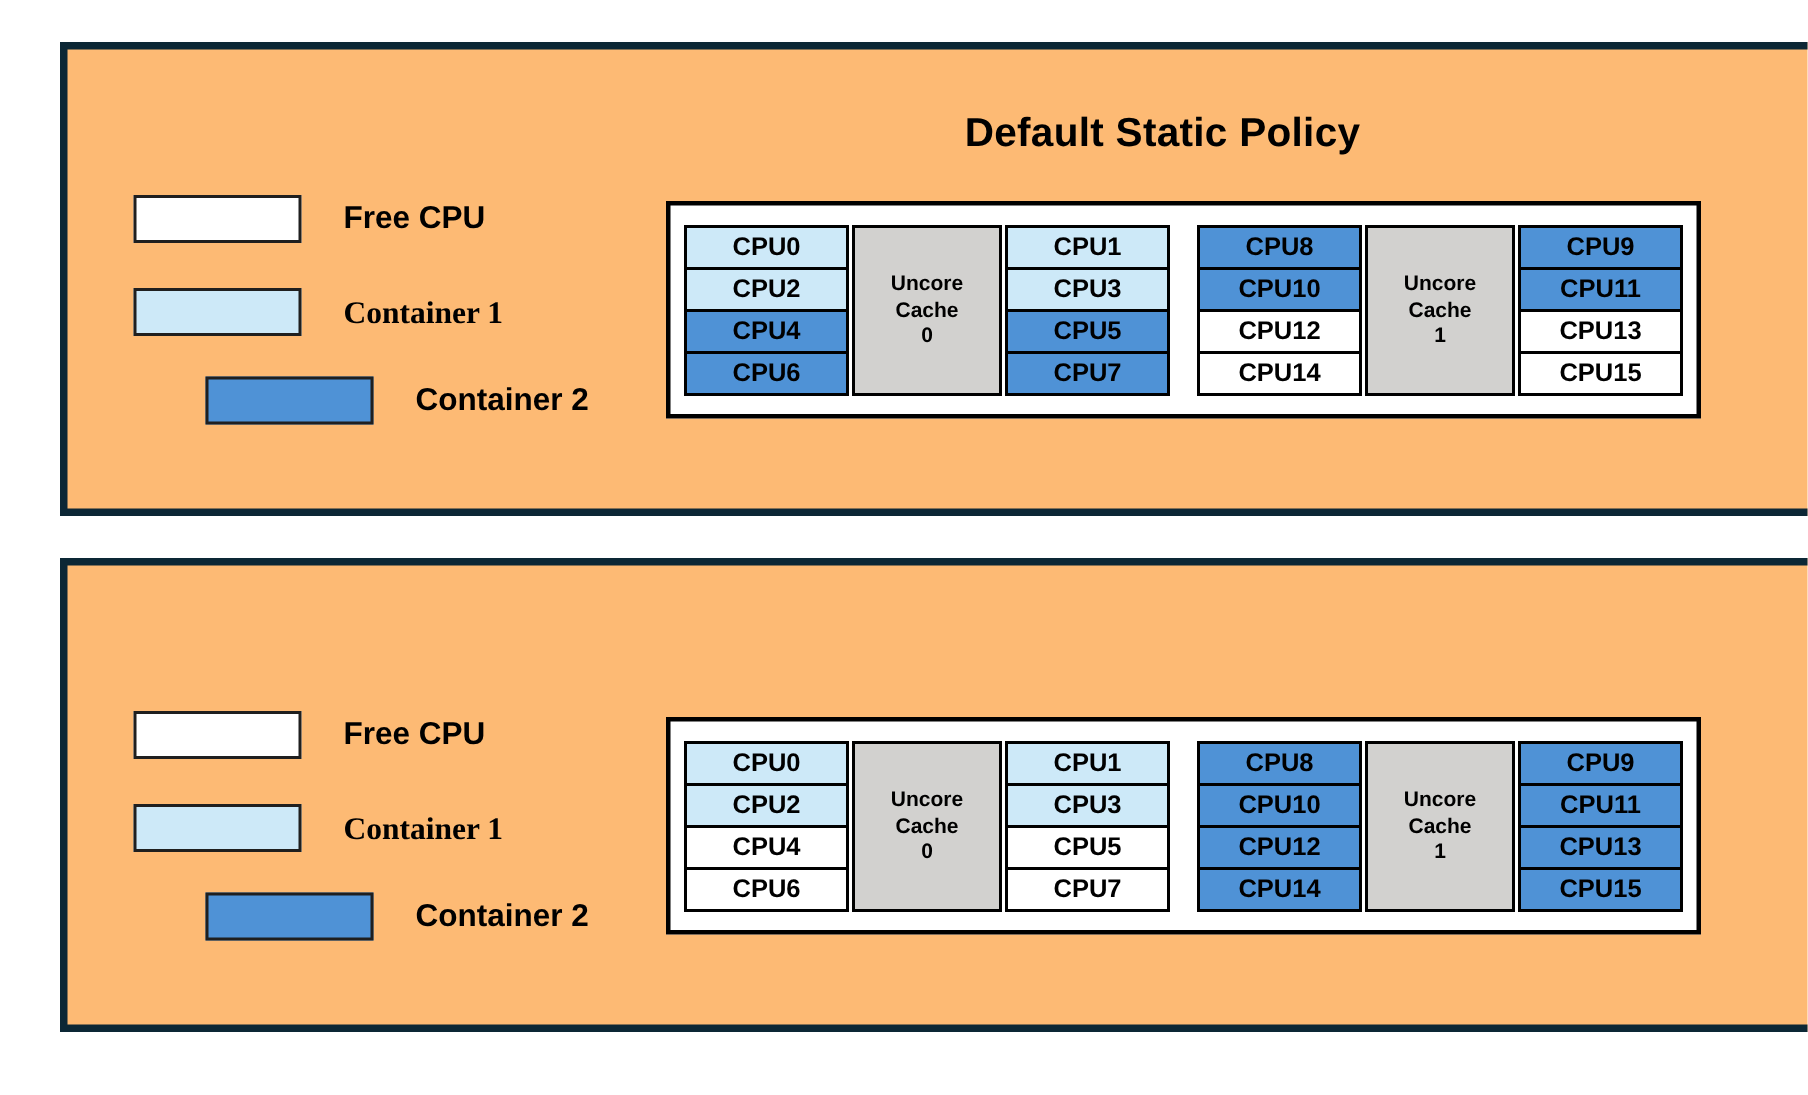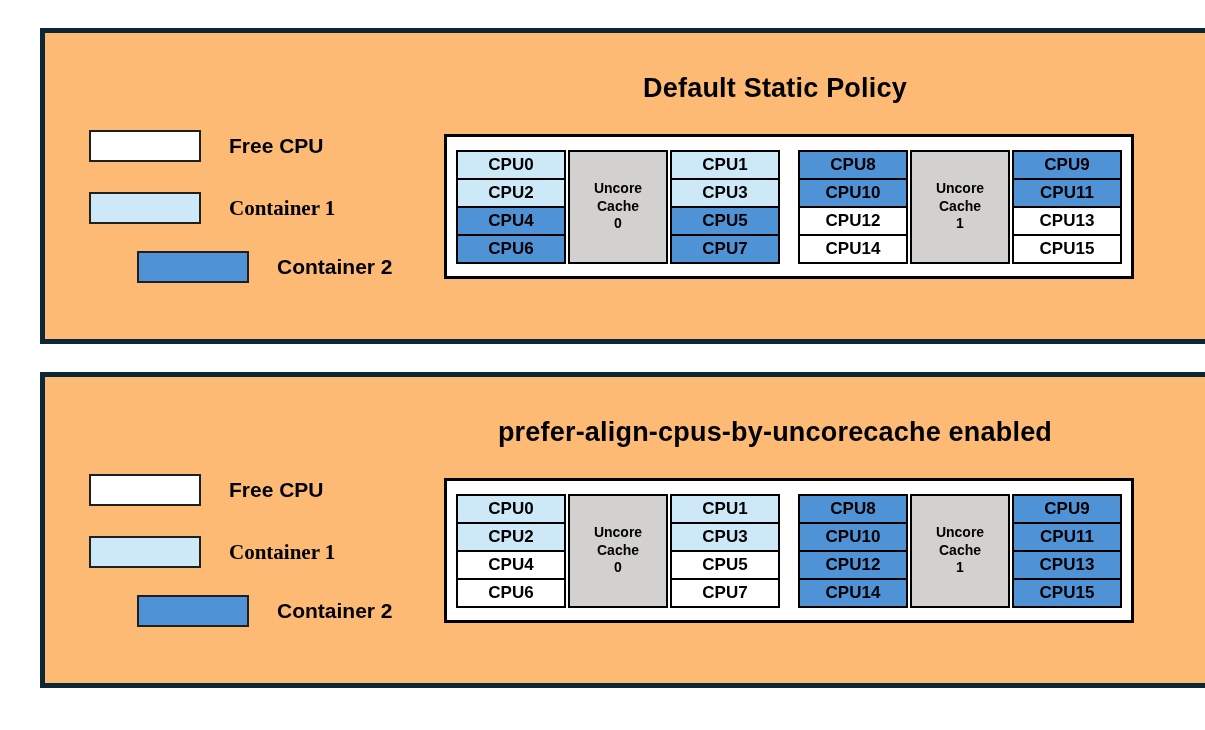--- a/index.html
+++ b/index.html
@@ -163,21 +163,20 @@
         <div class="cpu-cell" style="background: rgb(79, 146, 214);">CPU9</div>
         <div class="cpu-cell" style="background: rgb(79, 146, 214);">CPU11</div>
         <div class="cpu-cell" style="background: rgb(255, 255, 255);">CPU13</div>
         <div class="cpu-cell" style="background: rgb(255, 255, 255);">CPU15</div>
       </div>
     </div>
   </div>
 </div>
 
 <div class="panel p2" style="border-color: rgb(12, 39, 53);">
-  <div class="panel-title">prefer-align-cpus-by-uncorecache enabled</div>
 
   <div class="legend-row r0">
     <div class="legend-swatch" style="background: rgb(255, 255, 255);"></div>
     <div class="legend-label">Free CPU</div>
   </div>
   <div class="legend-row r1">
     <div class="legend-swatch" style="background: rgb(205, 233, 248);"></div>
     <div class="legend-label">Container 1</div>
   </div>
   <div class="legend-row r2">

